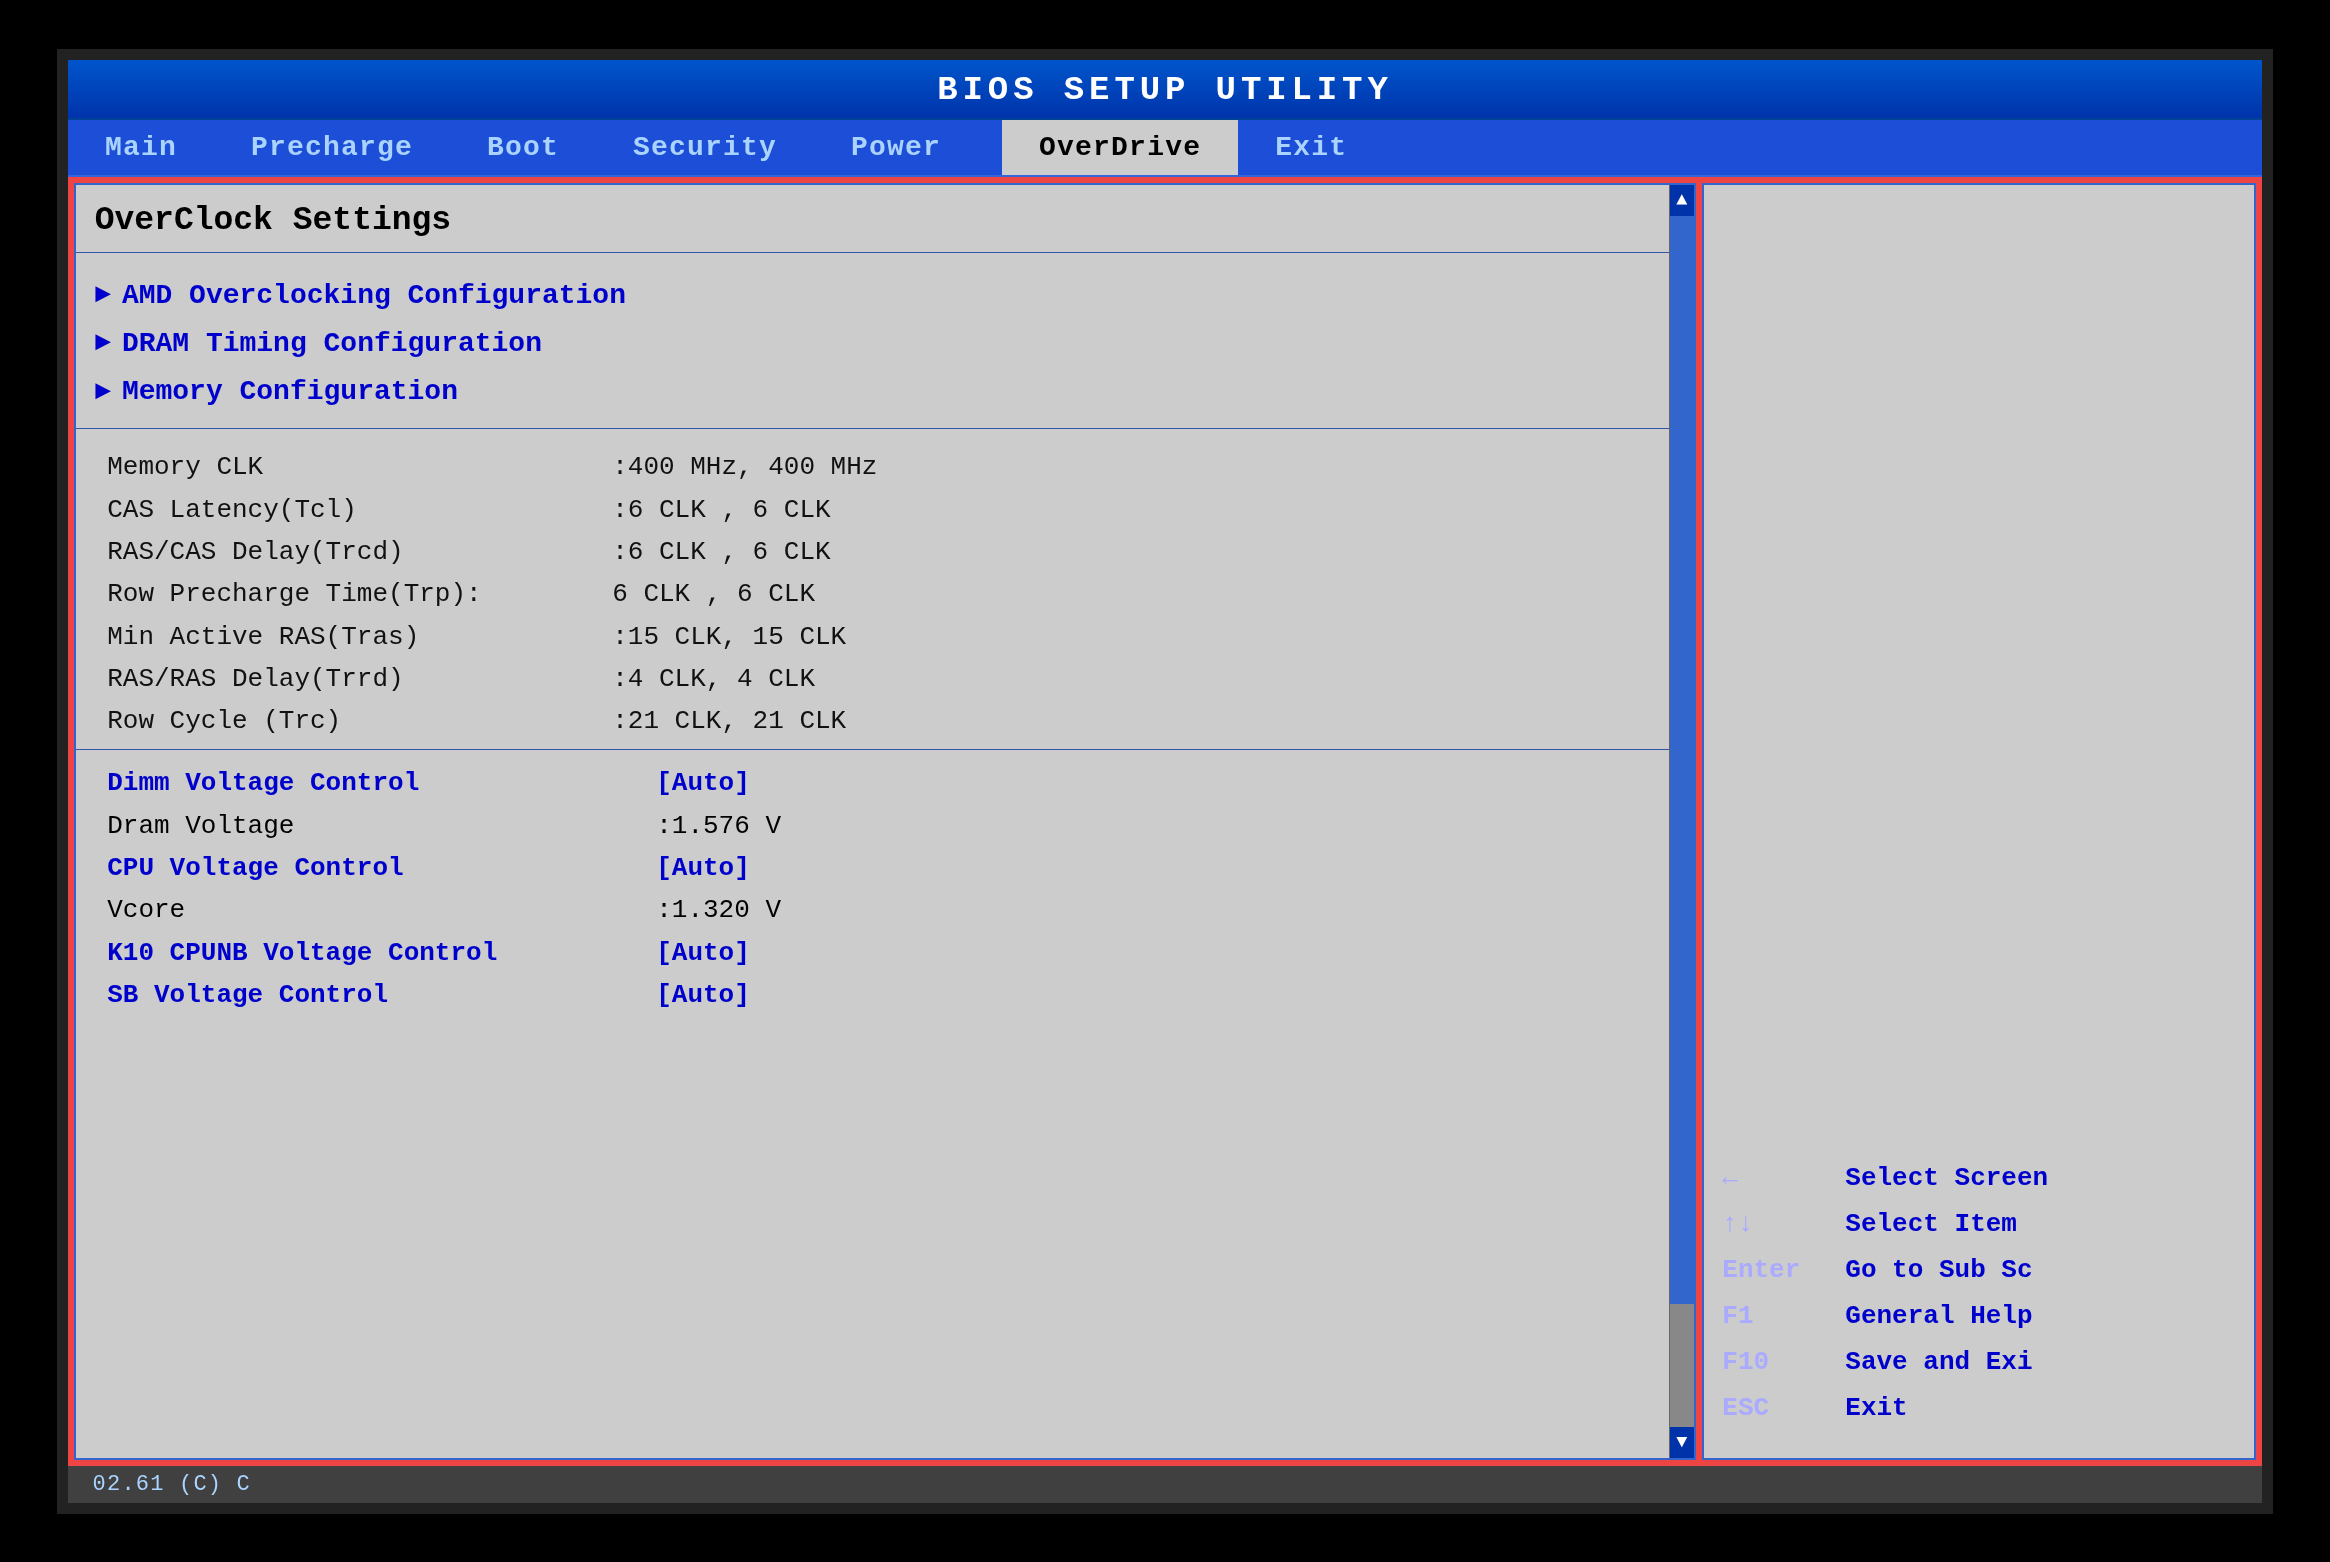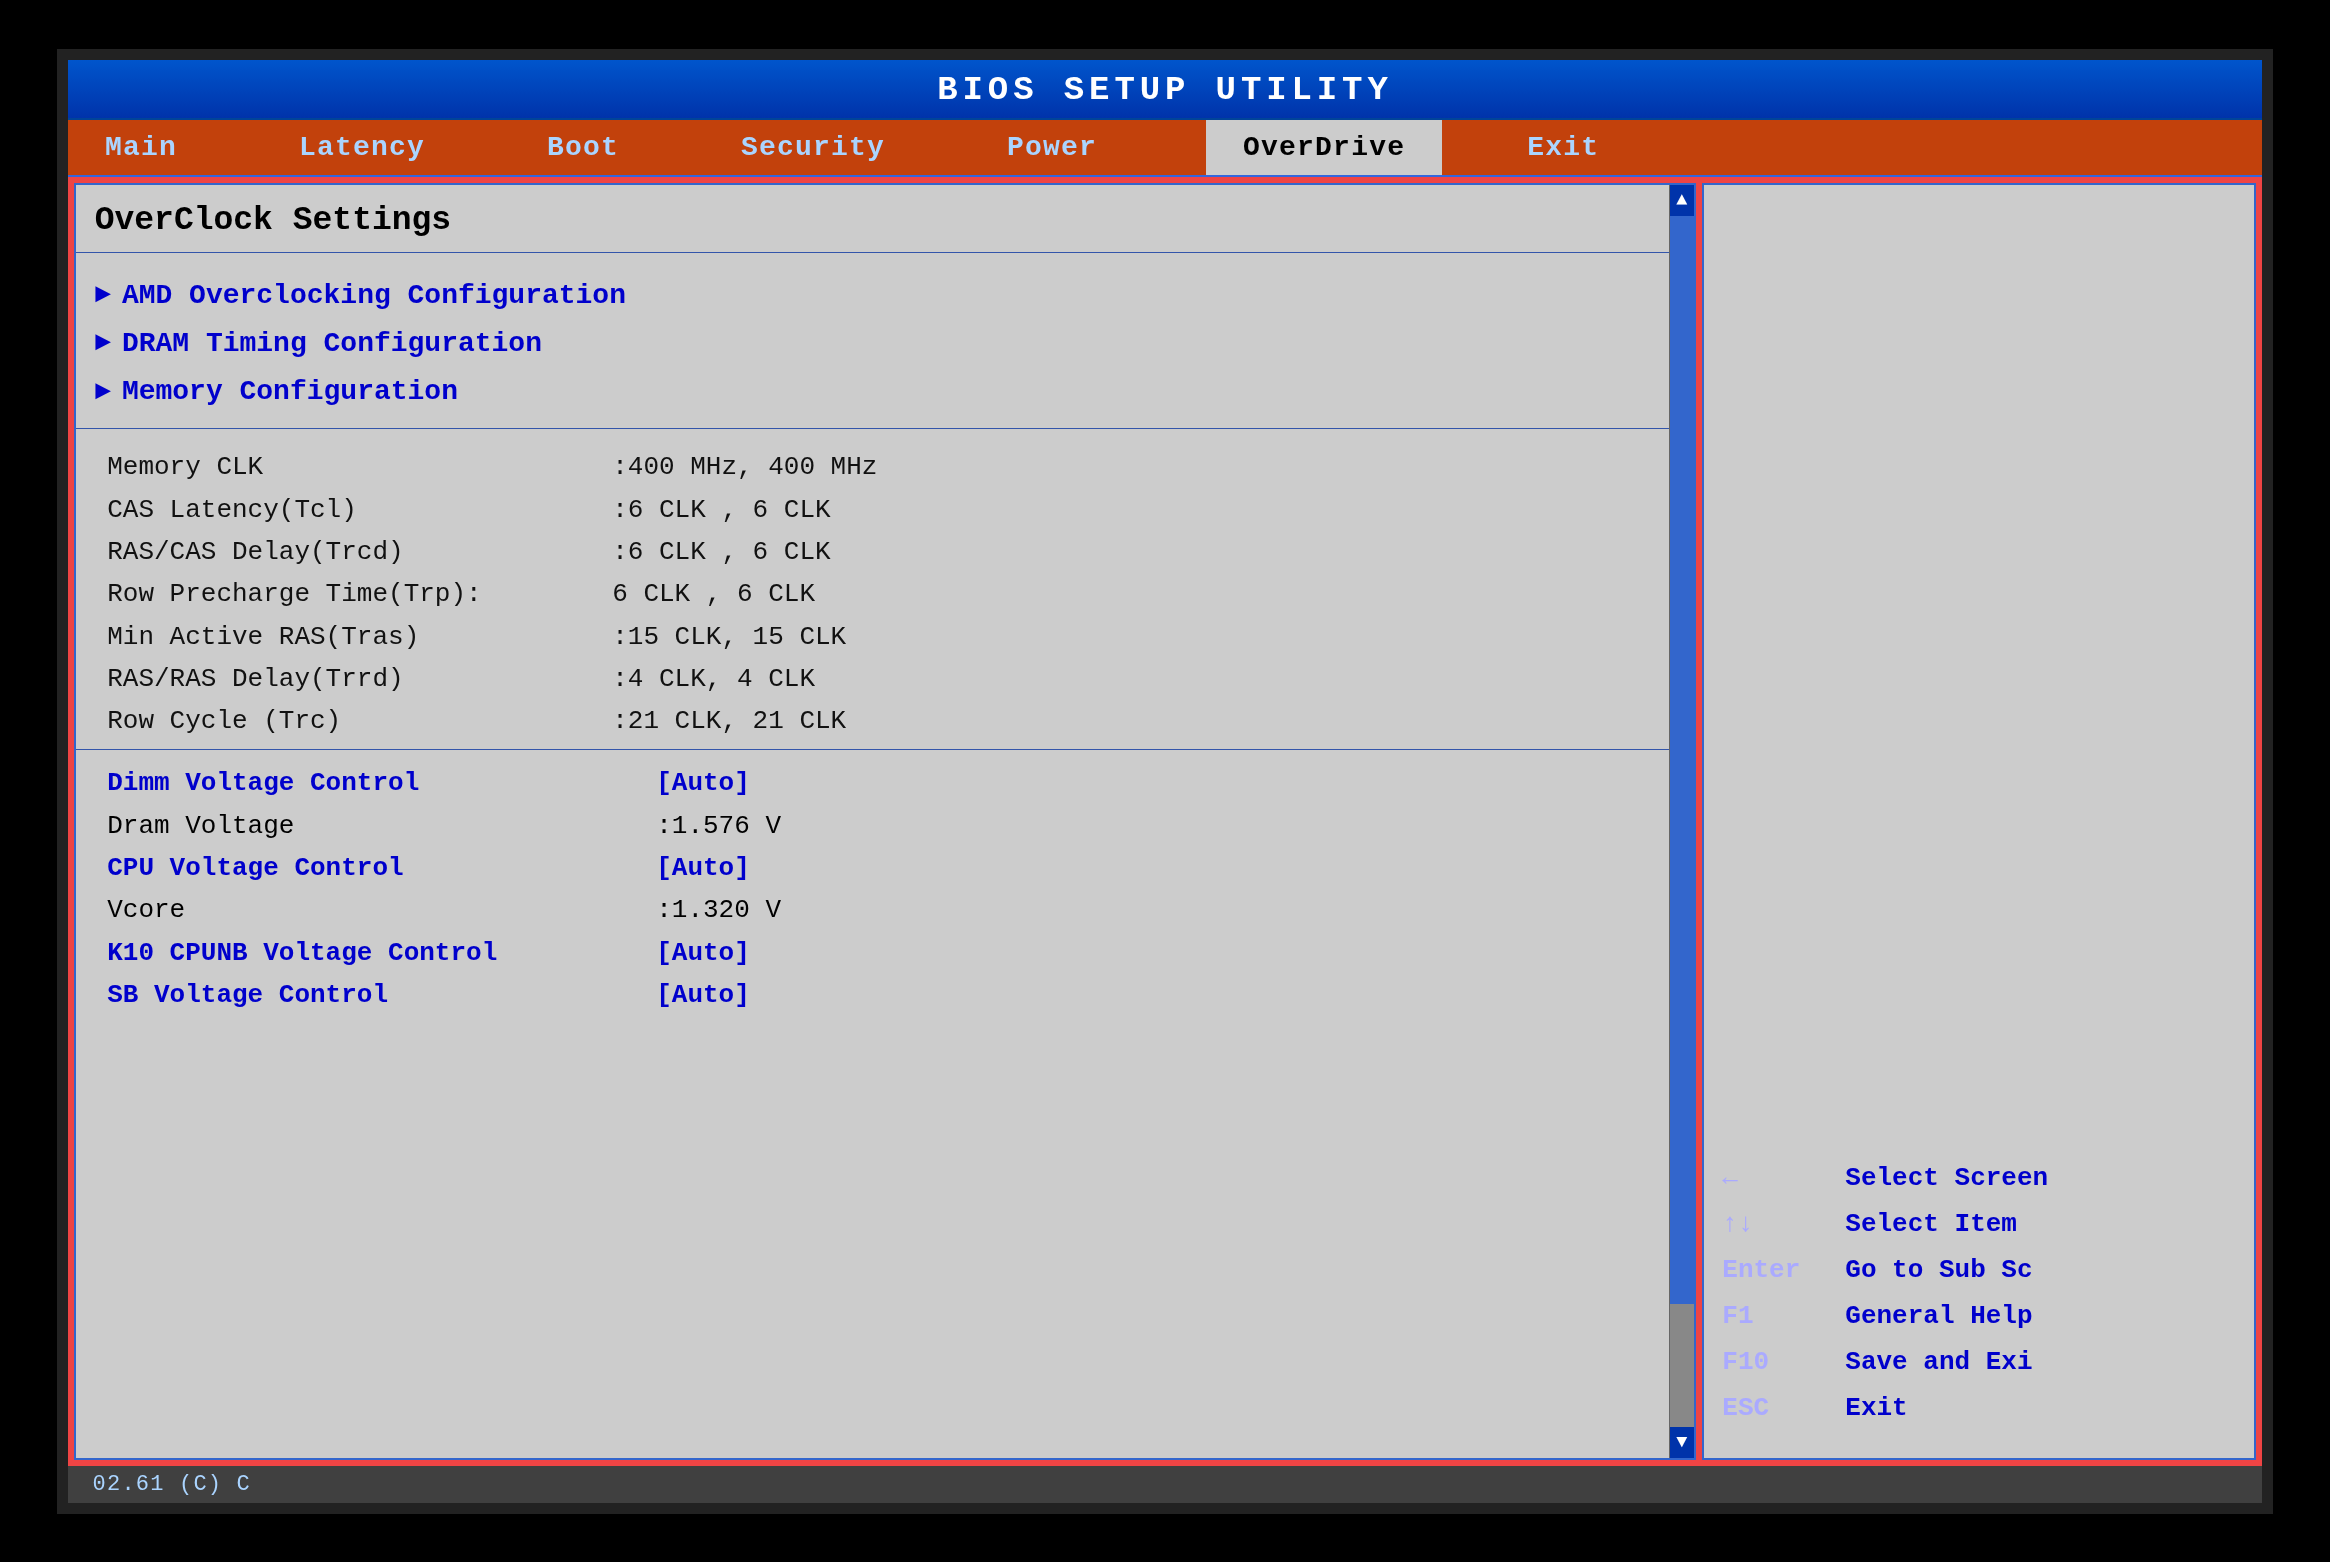--- a/index.html
+++ b/index.html
@@ -28,26 +28,25 @@
       text-align: center;
       padding: 11px 0 8.6px 0;
       color: #fff;
       font-size: 34px;
       font-weight: bold;
       letter-spacing: 4.9px;
       border-bottom: 2.5px solid #004499;
     }
     
     .nav-tabs {
-      background: #c2410c;
+      background: #1d4ed8;
       display: flex;
       flex-direction: row;
       align-items: stretch;
       border-bottom: 2.5px solid #3366dd;
-      gap: 48px;
     }
     .nav-tab {
       color: #aad4ff;
       font-size: 28px;
       font-weight: bold;
       padding: 12.3px 37px;
       cursor: pointer;
       letter-spacing: 1.2px;
     }
     .nav-tab.active {
@@ -245,21 +244,21 @@
 <body>
 
 <div class="screen">
 
   <div class="title-bar">
     <span>BIOS SETUP UTILITY</span>
   </div>
 
   <div class="nav-tabs">
     <div class="nav-tab">Main</div>
-    <div class="nav-tab">Latency</div>
+    <div class="nav-tab">Precharge</div>
     <div class="nav-tab">Boot</div>
     <div class="nav-tab">Security</div>
     <div class="nav-tab">Power</div>
     <div class="nav-tab active">OverDrive</div>
     <div class="nav-tab">Exit</div>
   </div>
 
   <div class="content-area">
 
     <div class="main-panel">

